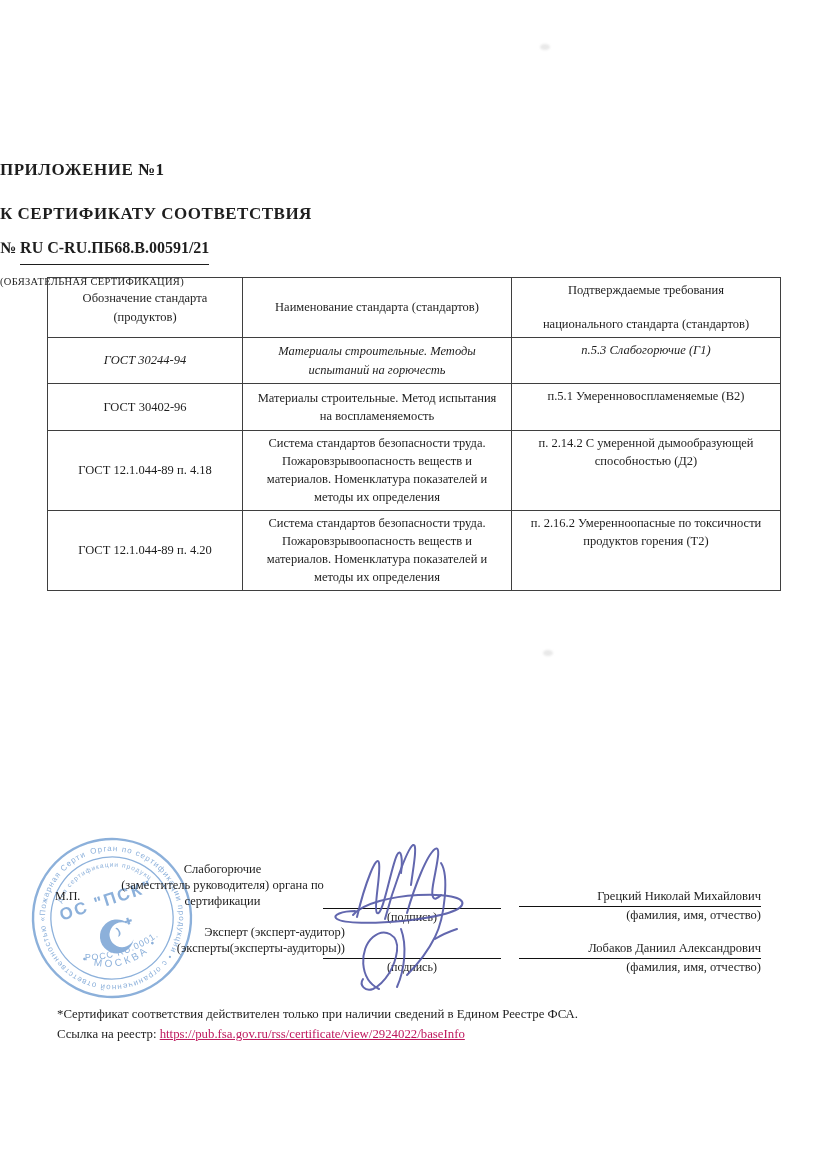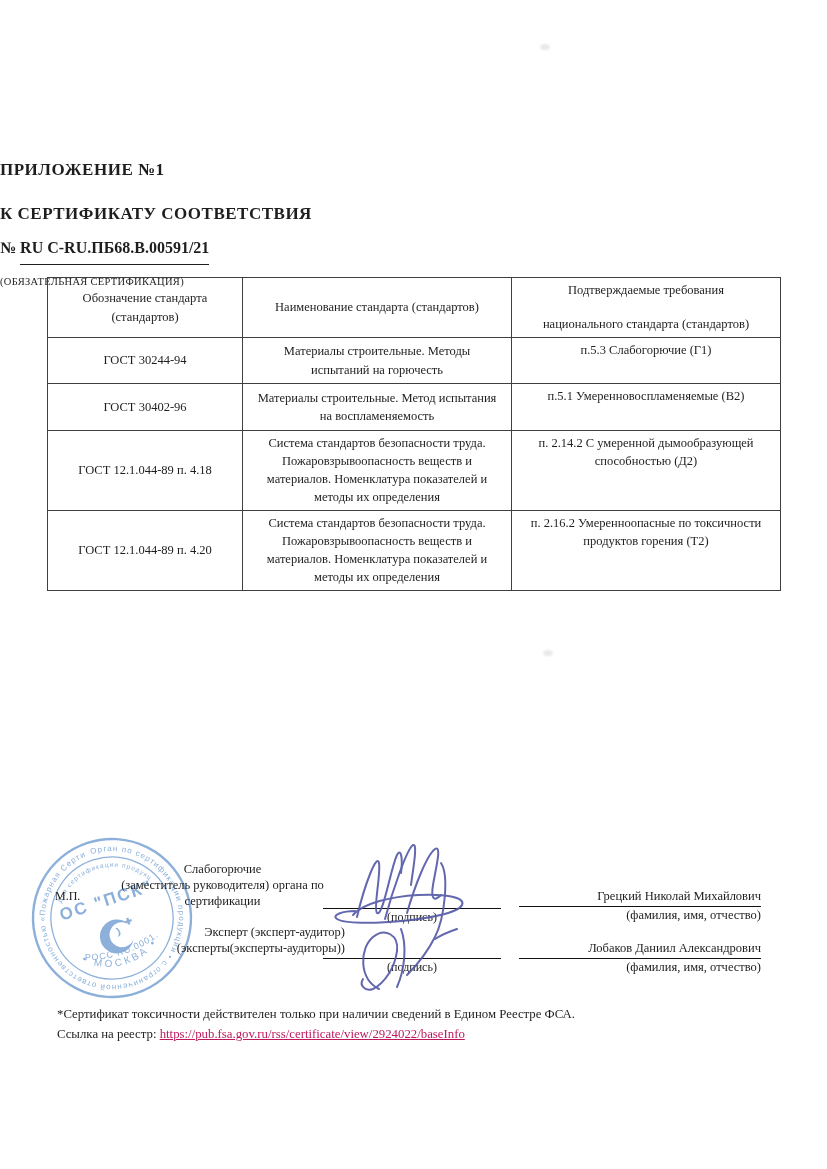--- a/index.html
+++ b/index.html
@@ -28,21 +28,21 @@
   table.std td,table.std th{
     border:1px solid #3f3f3f;
     font-weight:normal;
     text-align:center;
     padding:3px 12px;
     box-sizing:border-box;
     overflow:hidden;
   }
   col.c1{width:195px;} col.c2{width:269px;} col.c3{width:269px;}
   tr.hrow{height:60px;}
-  tr.r1{height:46px;} tr.r2{height:47px;} tr.r3{height:78px;} tr.r4{height:80px;}
+  tr.r1{height:46px;font-style:italic;} tr.r2{height:47px;} tr.r3{height:78px;} tr.r4{height:80px;}
   td.std-id{vertical-align:middle;}
   td.std-name{vertical-align:middle;}
   td.std-req{vertical-align:top;padding-top:5px;}
   th.h3{vertical-align:top;padding-top:5px;}
   .h3-line2{margin-top:16px;}
   
   .sig-area{position:absolute;left:0;top:0;width:100%;height:100%;font-size:12.5px;}
   .stamp{position:absolute;left:22px;top:833px;width:180px;height:170px;opacity:.88;}
   .mp-label{position:absolute;left:55px;top:889px;font-size:12px;}
   .role1{position:absolute;left:100px;top:861px;width:245px;text-align:center;line-height:1.28;}
@@ -75,21 +75,21 @@
   </div>
 
   <table class="std">
     <colgroup>
         <col class="c1">
         <col class="c2">
         <col class="c3">
       </colgroup>
     <tbody>
         <tr class="hrow">
-      <th>Обозначение стандарта (стандартов)</th>
+      <th>Обозначение стандарта (продуктов)</th>
       <th>Наименование стандарта (стандартов)</th>
       <th class="h3">
         <div>Подтверждаемые требования</div>
         <div class="h3-line2">национального стандарта (стандартов)</div>
       </th>
     </tr>
     <tr class="r1">
       <td class="std-id">ГОСТ 30244-94</td>
       <td class="std-name">Материалы строительные. Методы испытаний на горючесть</td>
       <td class="std-req">п.5.3 Слабогорючие (Г1)</td>
@@ -185,20 +185,20 @@
         <path d="M126,30 C134,42 130,84 120,104 C112,120 100,134 92,142"></path>
 
         <path d="M64,156 C44,146 44,116 58,104 C70,94 84,102 82,118 C80,134 70,150 58,156 C50,159 44,152 48,146"></path>
         <path d="M86,96 C92,112 90,136 82,154"></path>
         <path d="M120,106 C128,101 136,98 142,96"></path>
       </g>
     </svg>
   </div>
 
   <div class="footer">
-    <div>*Сертификат токсичности действителен только при наличии сведений в Едином Реестре ФСА.</div>
+    <div>*Сертификат соответствия действителен только при наличии сведений в Едином Реестре ФСА.</div>
     <div><span>Ссылка на реестр: </span><a href="#">https://pub.fsa.gov.ru/rss/certificate/view/2924022/baseInfo</a></div>
   </div>
 
   <div class="smudge" style="left:540px;top:44px;"></div>
   <div class="smudge" style="left:543px;top:650px;"></div>
 
 </div>
 
 </body></html>

